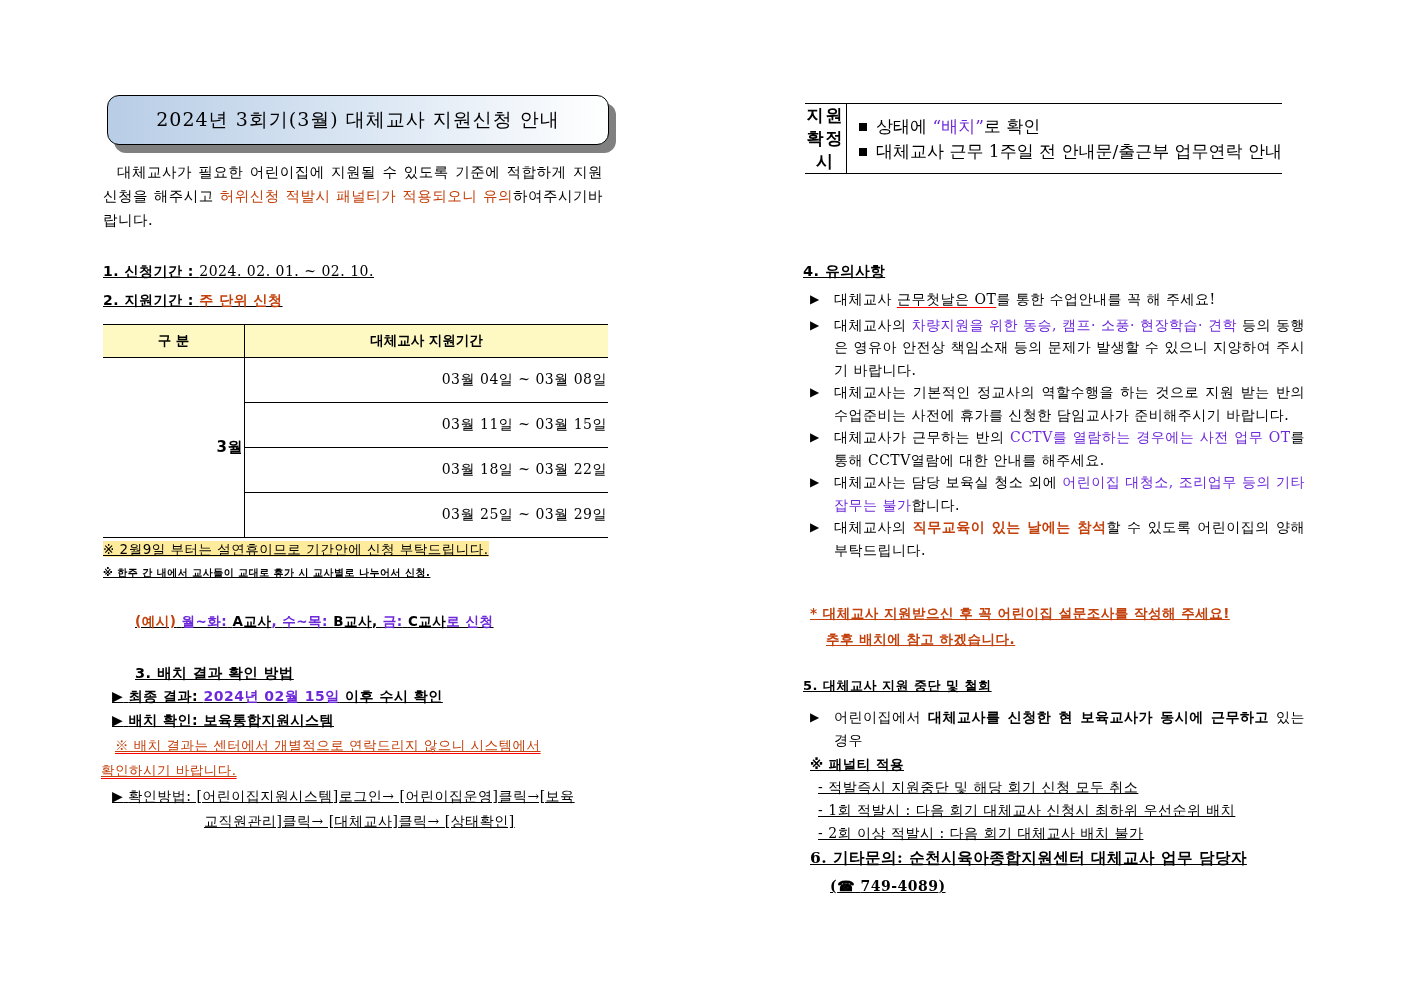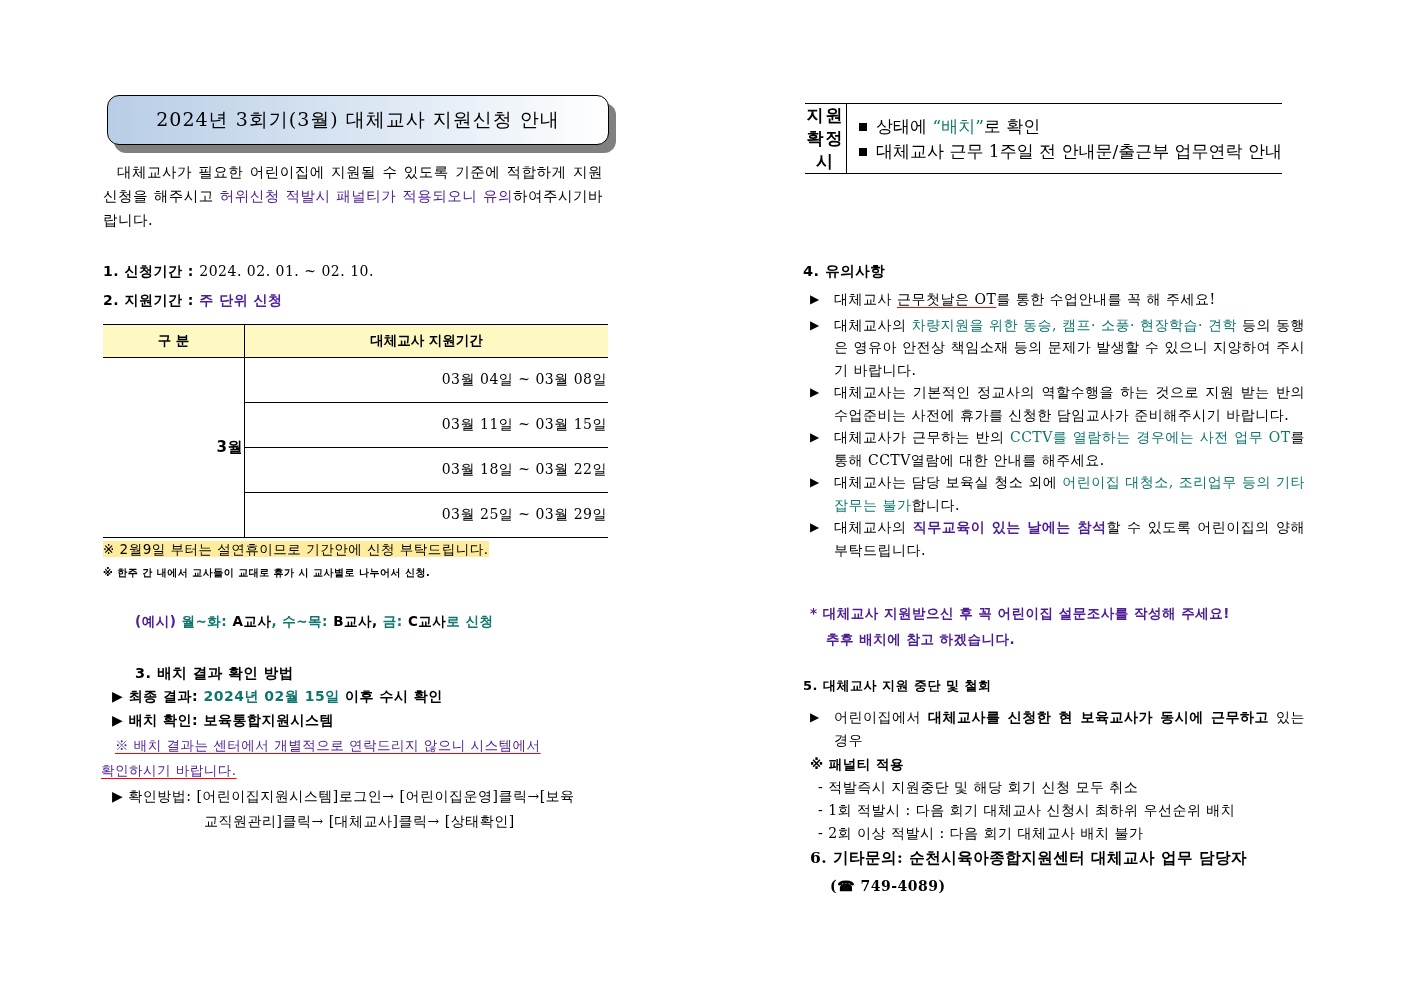--- a/index.html
+++ b/index.html
@@ -2,40 +2,40 @@
 <html><head>
 <meta charset="utf-8">
 <style>
   html, body { margin: 0; padding: 0; background: #ffffff; }
   body {
     width: 1403px; height: 992px; position: relative; overflow: hidden;
     font-family: "DejaVu Serif", "Liberation Serif", serif;
     color: #000; font-size: 14px;
   }
   .abs { position: absolute; }
-  .red { color: #0f766e; }
-  .blue { color: #4c1d95; }
+  .red { color: #6d28d9; }
+  .blue { color: #c2410c; }
   .b { font-weight: bold; }
   .sans { font-family: "DejaVu Sans", "Liberation Sans", sans-serif; }
 
   
   .title-shadow {
     left: 114px; top: 103px; width: 502px; height: 50px;
     background: #808080; border-radius: 12px;
   }
   .title-box {
     left: 107px; top: 95px; width: 500px; height: 48px;
     border: 1.5px solid #000; border-radius: 12px;
     background: linear-gradient(90deg, #b8cde6 0%, #dde8f4 55%, #ffffff 100%);
     display: flex; align-items: center; justify-content: center;
     font-size: 19px; letter-spacing: 1px;
   }
 
   .para { left: 103px; width: 500px; line-height: 24px; font-size: 14.5px; letter-spacing: 0.5px; text-align: justify; }
-  .line { white-space: nowrap; font-size: 14px; letter-spacing: 0.5px; }
+  .line { white-space: nowrap; font-size: 14px; letter-spacing: 0.5px; text-decoration: underline; }
   .hdr { font-weight: bold; font-size: 14.5px; }
 
   
   table.sched {
     position: absolute; left: 103px; top: 324px; width: 505px;
     border-collapse: collapse; font-size: 14px;
   }
   table.sched th {
     background: #fef9c3; height: 30px; font-weight: bold;
     border-top: 1.5px solid #000; border-bottom: 1.5px solid #000;

